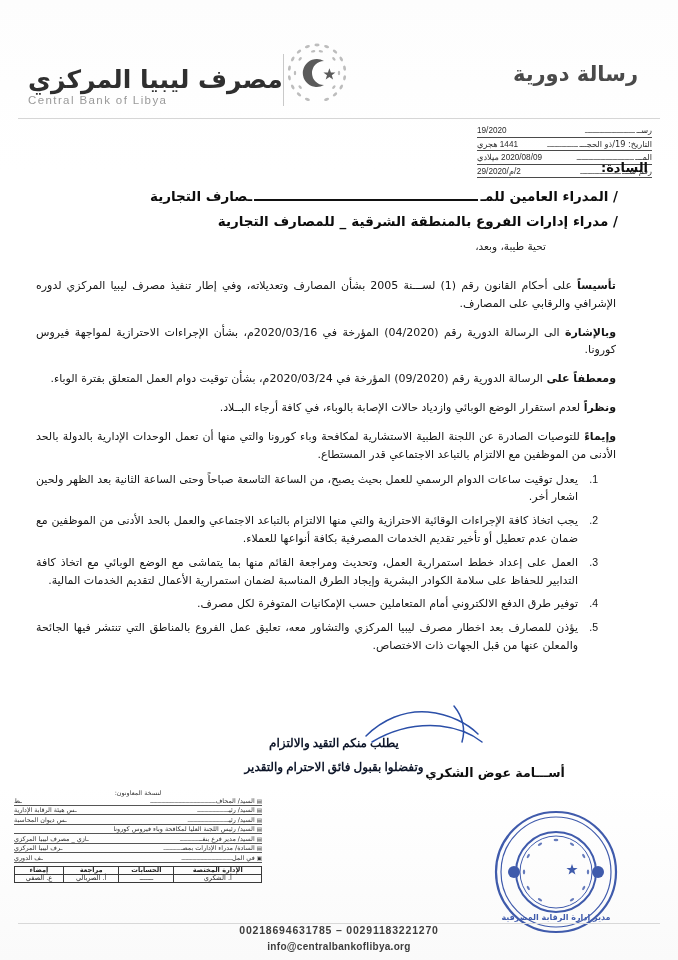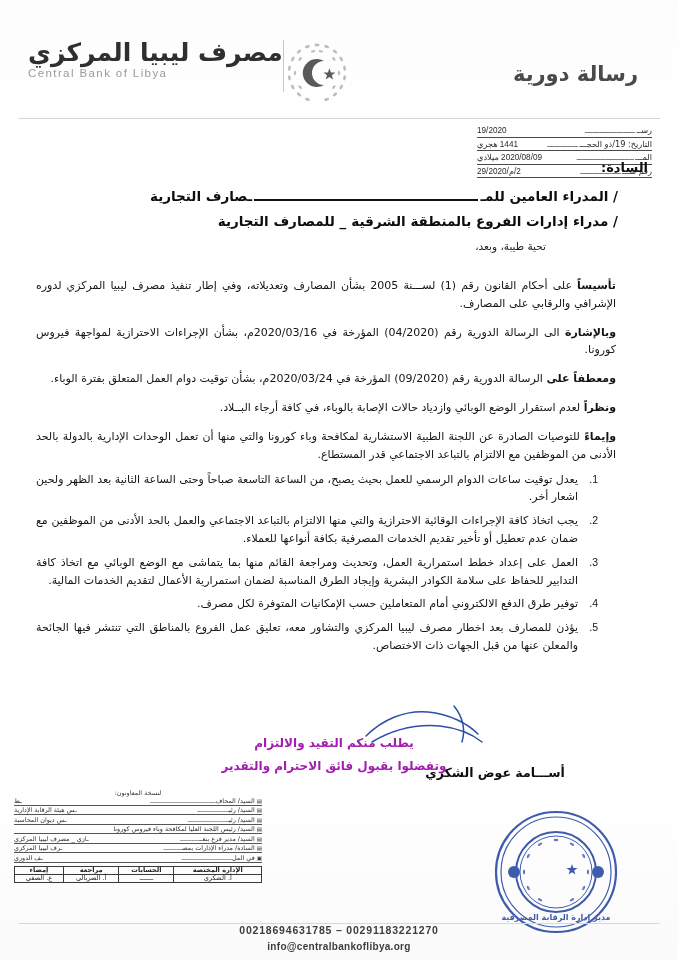--- a/index.html
+++ b/index.html
@@ -40,21 +40,21 @@
     font-weight: bold;
     color: #4a4a4a;
     letter-spacing: 0.5px;
   }
   .logo-wrap {
     position: absolute;
     top: 14px;
     left: 28px;
     display: flex;
     flex-direction: row-reverse;
-    align-items: flex-start;
+    align-items: flex-end;
   }
   .logo-text {
     display: flex;
     flex-direction: column;
     align-items: flex-end;
     gap: 2px;
   }
   .logo-ar {
     font-size: 25px;
     font-weight: bold;
@@ -213,22 +213,23 @@
   .closing {
     position: absolute;
     top: 736px;
     right: 190px;
     left: 180px;
     text-align: center;
   }
   .closing div {
     font-size: 12px;
     font-weight: bold;
-    color: #a21caf;
+    color: #0f172a;
     margin-bottom: 9px;
+    font-family: Liberation Serif, serif;
   }
 
   
   .sig {
     position: absolute;
     top: 765px;
     right: 88px;
     text-align: center;
     width: 190px;
   }

